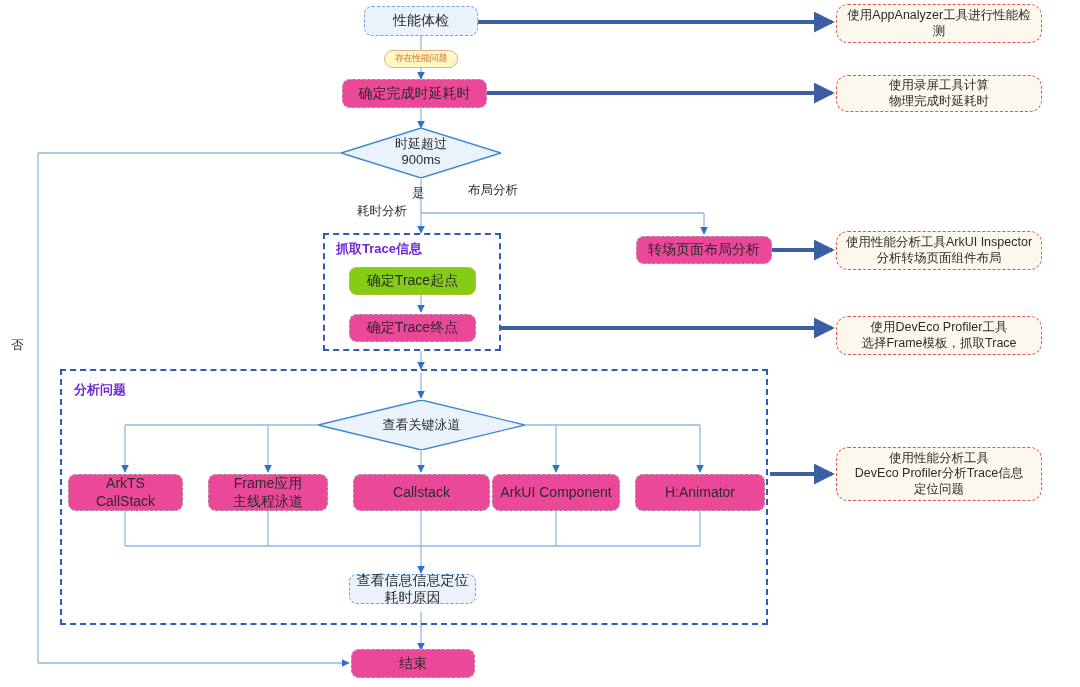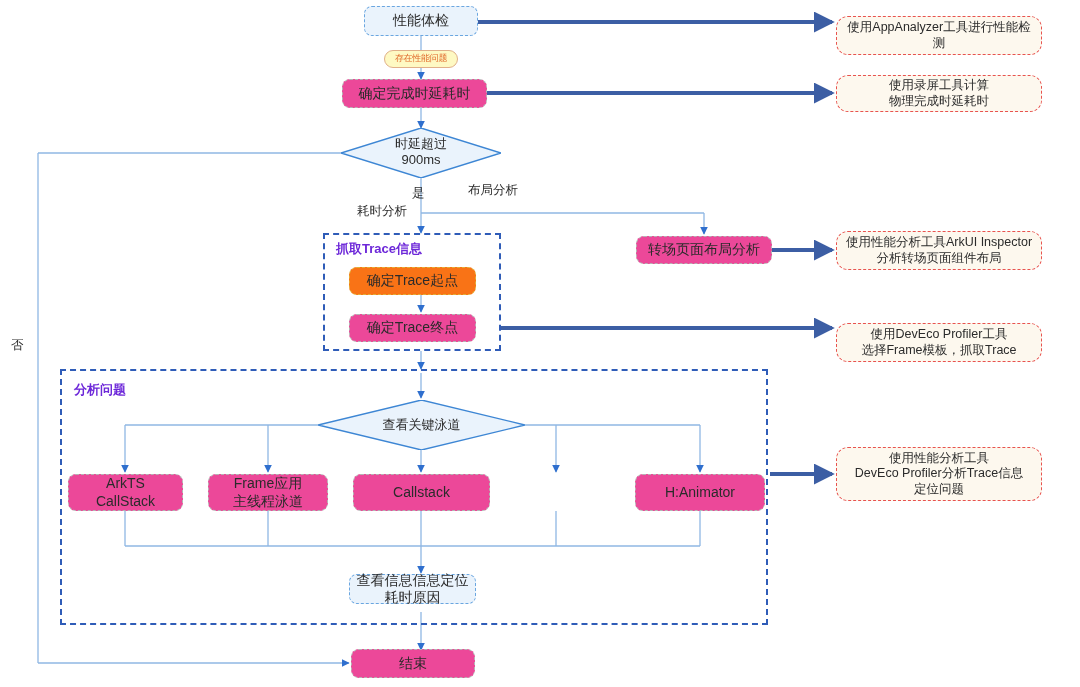--- a/index.html
+++ b/index.html
@@ -44,21 +44,21 @@
     color: #2b2b2b;
   }
   
   .n-blue {
     background: #eaf3fc;
     border: 1px dashed #6aa6e0;
     color: #2b2b2b;
   }
   
   .n-yellow {
-    background: #f97316;
+    background: #84cc16;
     border: 1px dashed #e3ae36;
     color: #2b2b2b;
   }
   
   .n-note {
     background: #fdf8ee;
     border: 1px dashed #e8534f;
     color: #2b2b2b;
     border-radius: 12px;
     font-size: 12.5px;
@@ -197,42 +197,43 @@
   <div class="node n-grey" style="left:636px; top:236px; width:136px; height:28px;">转场页面布局分析</div>
 
   <div class="node n-grey" style="left:68px; top:474px; width:115px; height:37px;">ArkTS
 CallStack</div>
 
   <div class="node n-grey" style="left:208px; top:474px; width:120px; height:37px;">Frame应用
 主线程泳道</div>
 
   <div class="node n-grey" style="left:353px; top:474px; width:137px; height:37px;">Callstack</div>
 
+  <div class="node n-grey" style="left:492px; top:474px; width:128px; height:37px;">ArkUI Component</div>
 
   <div class="node n-grey" style="left:635px; top:474px; width:130px; height:37px;">H:Animator</div>
 
   <div class="node n-blue" style="left:349px; top:574px; width:127px; height:30px;">查看信息信息定位
 耗时原因</div>
 
   <div class="node n-grey" style="left:351px; top:649px; width:124px; height:29px;">结束</div>
 
   <div class="edge-label" style="left:412px; top:185px;">是</div>
   <div class="edge-label" style="left:11px; top:337px;">否</div>
   <div class="edge-label" style="left:357px; top:203px;">耗时分析</div>
   <div class="edge-label" style="left:468px; top:182px;">布局分析</div>
 
-  <div class="node n-note" style="left:836px; top:16px; width:206px; height:39px;">使用AppAnalyzer工具进行性能检
+  <div class="node n-note" style="left:836px; top:4px; width:206px; height:39px;">使用AppAnalyzer工具进行性能检
 测</div>
 
   <div class="node n-note" style="left:836px; top:75px; width:206px; height:37px;">使用录屏工具计算
 物理完成时延耗时</div>
 
   <div class="node n-note" style="left:836px; top:231px; width:206px; height:39px;">使用性能分析工具ArkUI Inspector
 分析转场页面组件布局</div>
 
-  <div class="node n-note" style="left:836px; top:323px; width:206px; height:39px;">使用DevEco Profiler工具
+  <div class="node n-note" style="left:836px; top:316px; width:206px; height:39px;">使用DevEco Profiler工具
 选择Frame模板，抓取Trace</div>
 
   <div class="node n-note" style="left:836px; top:447px; width:206px; height:54px;">使用性能分析工具
 DevEco Profiler分析Trace信息
 定位问题</div>
 
 </div>
 
 </body></html>

